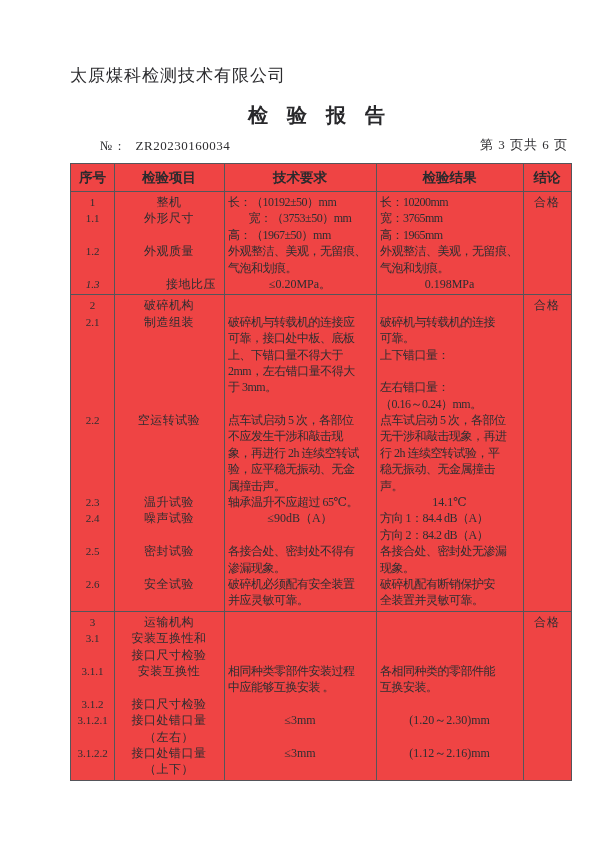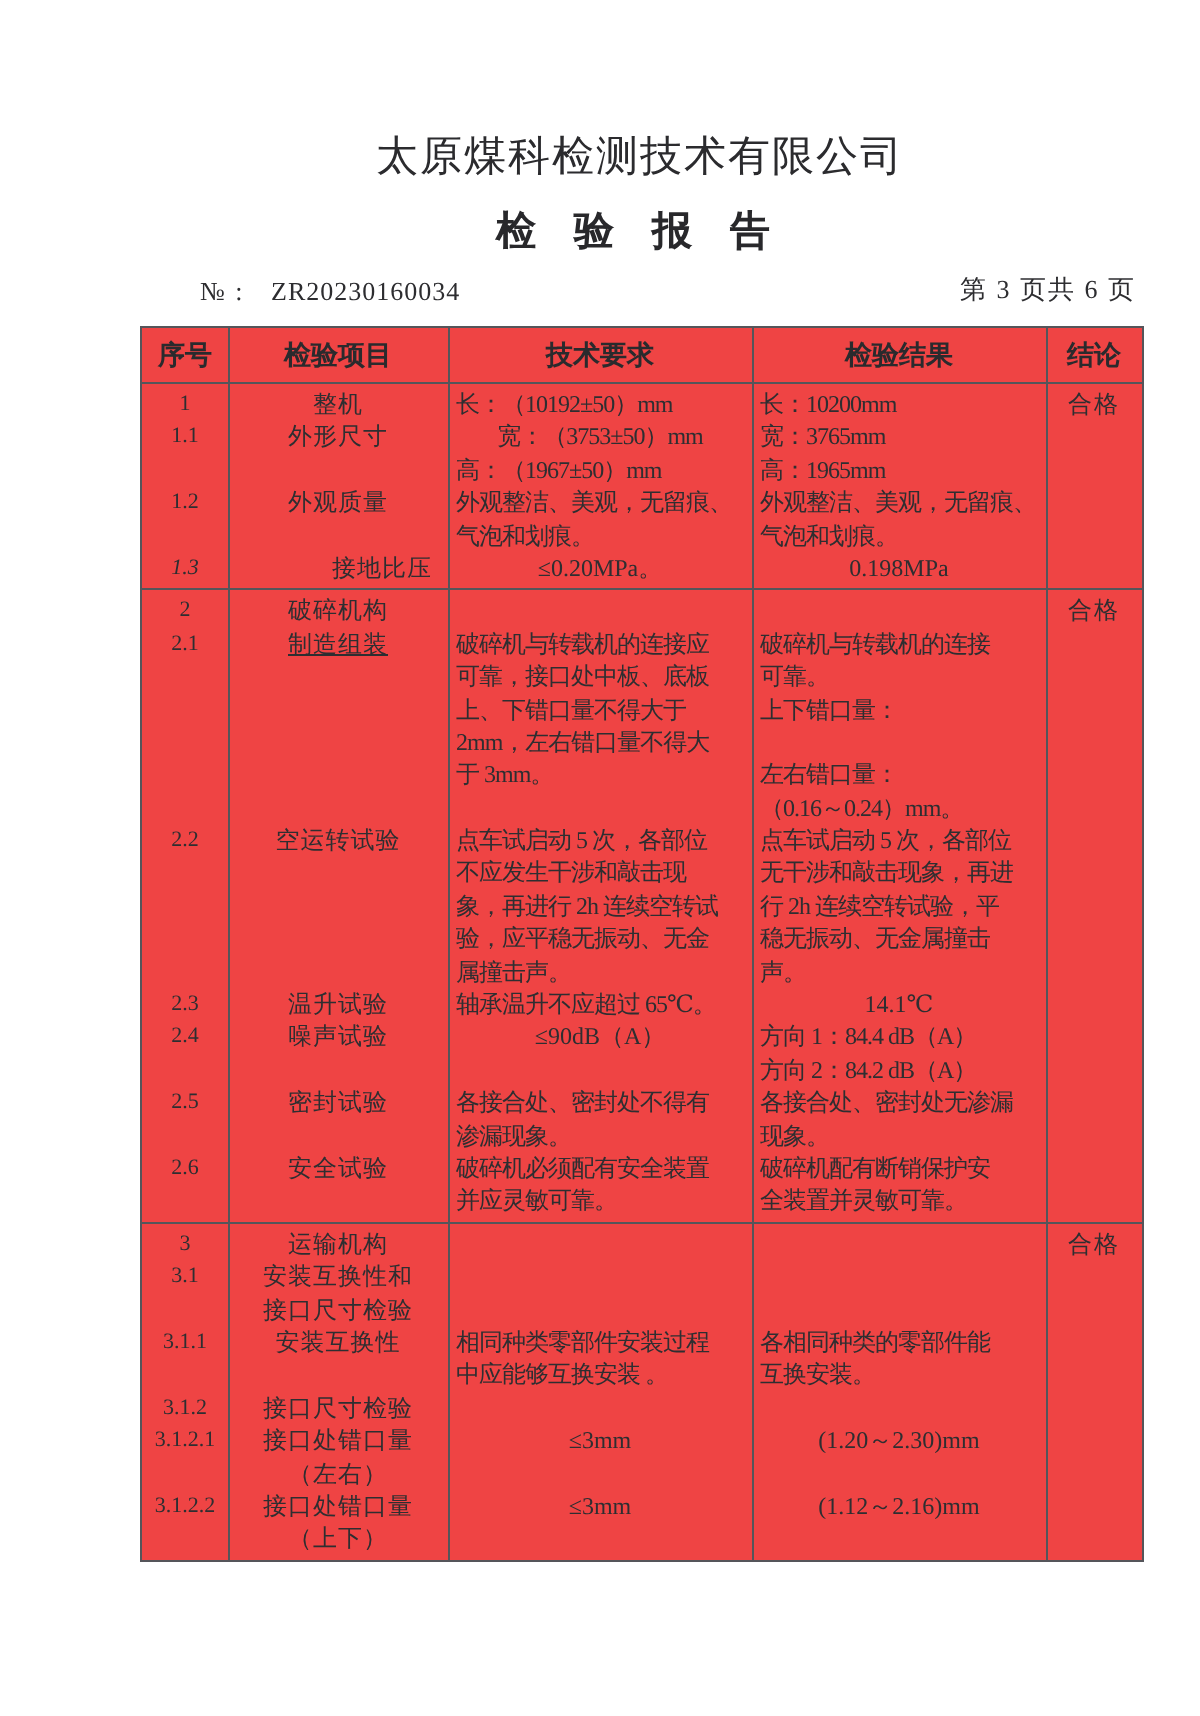--- a/index.html
+++ b/index.html
@@ -9,21 +9,21 @@
     font-family:"Liberation Serif","DejaVu Serif",serif;
     color:#2d2d30;
     position:relative;
     overflow:hidden;
   }
   .page{position:absolute;inset:0;background:#ffffff;}
 
   
   .company-title{
     position:absolute;top:64px;left:70px;width:500px;
-    text-align:center;font-size:21px;letter-spacing:1px;
+    font-size:17px;letter-spacing:1px;
     color:#2b2b2e;
   }
   .report-title{
     position:absolute;top:102px;left:70px;width:500px;
     text-align:center;font-size:20px;font-weight:bold;letter-spacing:7px;
     color:#28282b;
   }
   .meta-row{
     position:absolute;top:138px;left:70px;width:500px;height:18px;
     font-size:13px;
@@ -120,21 +120,21 @@
             <div class="cell c-no" style="grid-area: 6 / 1; font-style: italic;">1.3</div>
             <div class="cell c-item" style="grid-area: 6 / 2; padding-left: 44px;">接地比压</div>
             <div class="cell c-req ctr" style="grid-area: 6 / 3;">≤0.20MPa。</div>
             <div class="cell c-res ctr" style="grid-area: 6 / 4;">0.198MPa</div>
             <div class="cell c-concl" style="grid-area: 1 / 5;">合格</div>
           </div>
           <div class="section">
             <div class="cell c-no" style="grid-area: 1 / 1;">2</div>
             <div class="cell c-item" style="grid-area: 1 / 2;">破碎机构</div>
             <div class="cell c-no" style="grid-area: 2 / 1;">2.1</div>
-            <div class="cell c-item" style="grid-area: 2 / 2; text-decoration: underline;">制造组装</div>
+            <div class="cell c-item" style="grid-area: 2 / 2;">制造组装</div>
             <div class="cell c-req" style="grid-area: 2 / 3;">破碎机与转载机的连接应</div>
             <div class="cell c-res" style="grid-area: 2 / 4;">破碎机与转载机的连接</div>
             <div class="cell c-req" style="grid-area: 3 / 3;">可靠，接口处中板、底板</div>
             <div class="cell c-res" style="grid-area: 3 / 4;">可靠。</div>
             <div class="cell c-req" style="grid-area: 4 / 3;">上、下错口量不得大于</div>
             <div class="cell c-res" style="grid-area: 4 / 4;">上下错口量：</div>
             <div class="cell c-req" style="grid-area: 5 / 3;">2mm，左右错口量不得大</div>
             <div class="cell c-req" style="grid-area: 6 / 3;">于 3mm。</div>
             <div class="cell c-res" style="grid-area: 6 / 4;">左右错口量：</div>
             <div class="cell c-res" style="grid-area: 7 / 4;">（0.16～0.24）mm。</div>

